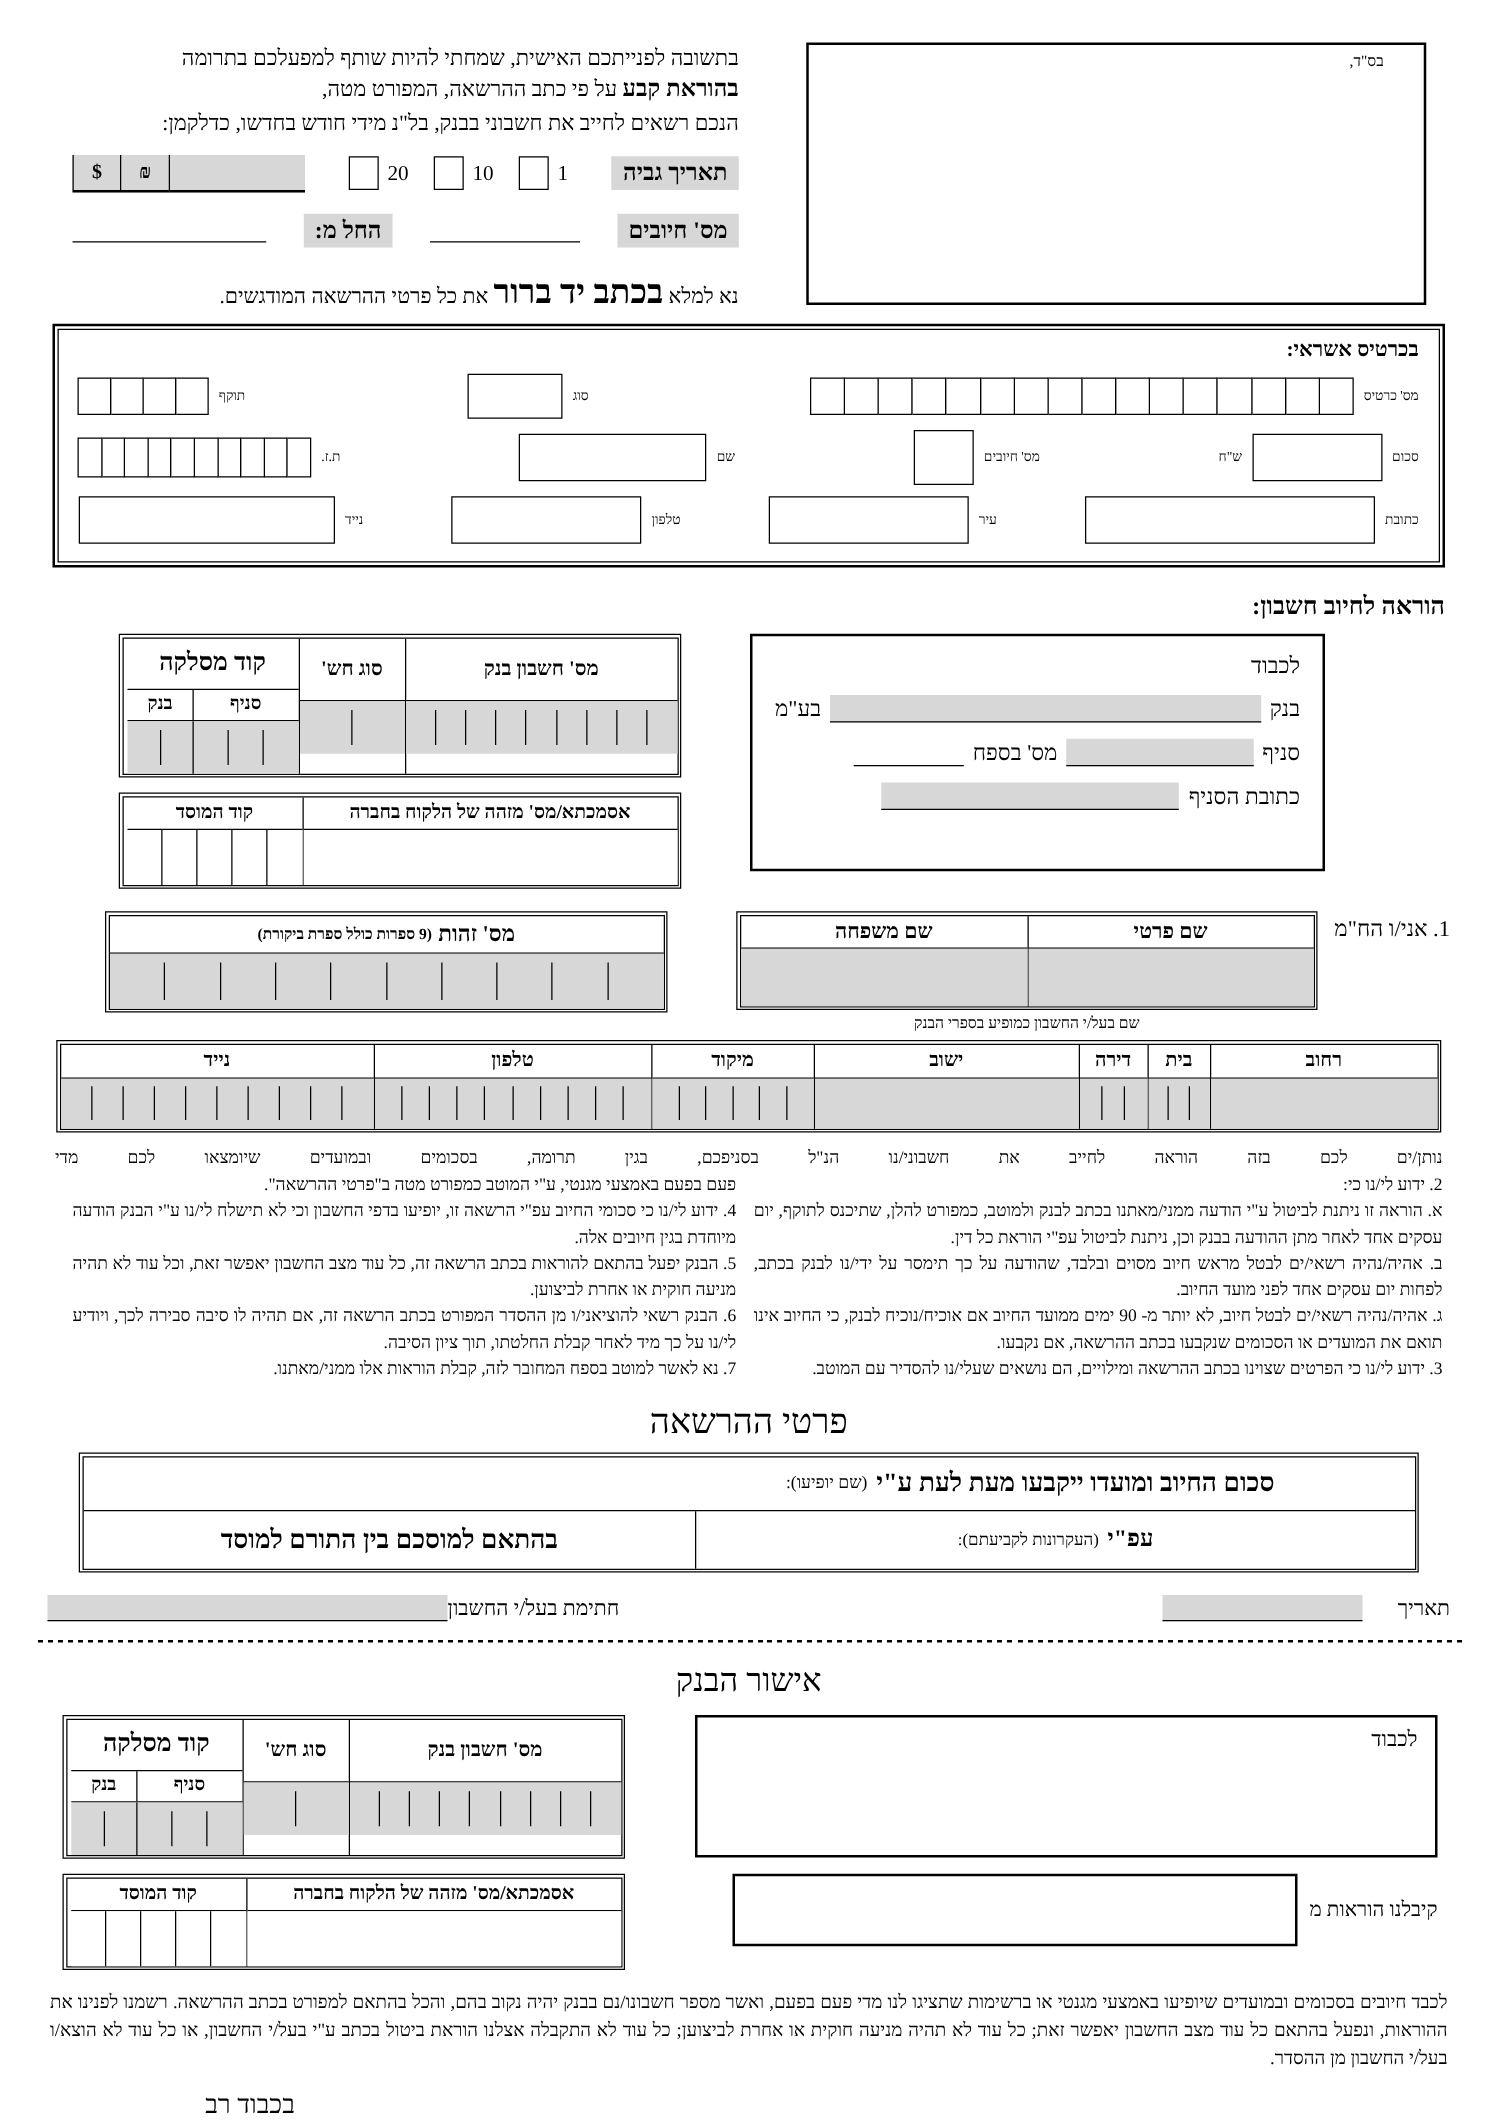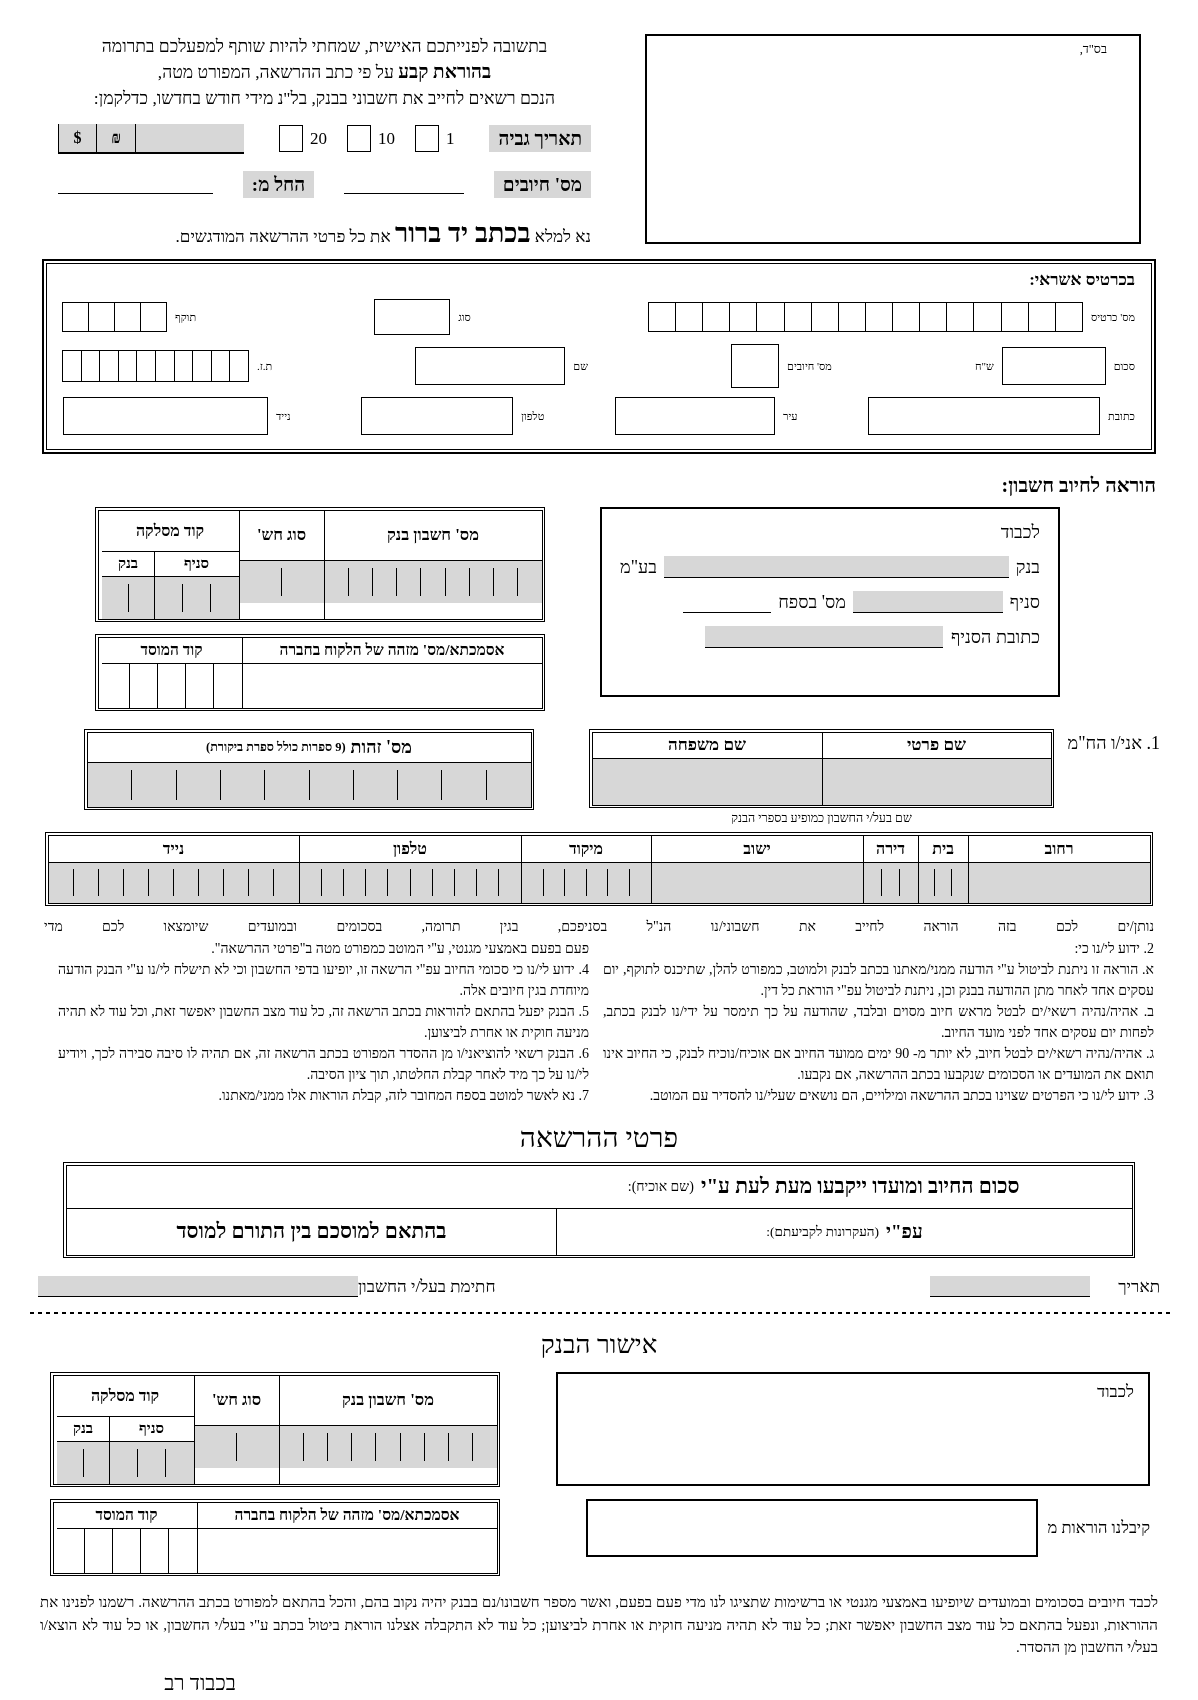--- a/index.html
+++ b/index.html
@@ -5,21 +5,21 @@
   *{box-sizing:border-box;margin:0;padding:0}
   html,body{background:#fff}
   body{width:1198px;font-family:"Liberation Serif",serif;color:#000}
   .page{width:1198px;height:1700px;direction:rtl;padding-top:34px;position:relative;overflow:hidden;background:#fff}
 
   
   .hdr{display:flex;align-items:flex-start}
   .recipient-box{width:496px;height:210px;border:2px solid #000;margin-left:0;margin-right:57px;padding:6px 10px}
   .bsd{display:block;text-align:right;padding-right:22px;font-size:12.5px}
   .hdr-main{flex:1;padding:0 54px 0 58px}
-  .intro{font-size:17.5px;line-height:1.42;text-align:center}
+  .intro{font-size:17.5px;line-height:1.42;text-align:right}
   .intro b{font-size:19px}
   .hline{display:flex;align-items:center;justify-content:space-between}
   .date-row{margin-top:13px}
   .glabel{background:#d7d7d7;font-weight:bold;font-size:19px;padding:1px 9px;line-height:1.35;white-space:nowrap}
   .dopts{display:flex;gap:20px}
   .dopt{display:flex;align-items:center;gap:7px;font-size:17px}
   .dbox{width:24px;height:27px;border:1px solid #000;background:#fff;display:inline-block}
   .amount-strip{width:186px;height:30px;background:#d7d7d7;border-bottom:2px solid #000;display:flex;align-items:stretch}
   .amt-blank{flex:1}
   .amt-cell{width:39px;border-right:1px solid #000;display:flex;align-items:center;justify-content:center;font-size:16px;font-weight:bold}
@@ -62,21 +62,21 @@
   .cg{display:flex;flex-direction:column;border-left:1px solid #000}
   .cg:last-child{border-left:none}
   .cg-head{display:flex;align-items:center;justify-content:center;font-weight:bold;border-bottom:1px solid #000;text-align:center}
   .cg-data{background:#d7d7d7}
   .tickrow{display:flex;height:100%}
   .tickrow .t{flex:1;position:relative}
   .tickrow .t + .t::before{content:"";position:absolute;right:-0.5px;top:16%;height:68%;width:1px;background:#000}
   .fullrow .t + .t::before{top:0;height:100%}
   .t1 .cg-head{height:50px;font-size:16.5px}
   .t1 .cg-data{height:42px}
-  .h2top{height:41px;border-bottom:1px solid #000;display:flex;align-items:center;justify-content:center;font-weight:bold;font-size:16px}
+  .h2top{height:41px;border-bottom:1px solid #000;display:flex;align-items:center;justify-content:center;font-weight:bold;font-size:20px}
   .h2sub{display:flex;height:25px;border-bottom:1px solid #000}
   .h2c{display:flex;align-items:center;justify-content:center;font-weight:bold;font-size:15px}
   .h2c-b,.clear-b{border-right:1px solid #000}
   .t2 .cg-head{height:26px;font-size:15.5px}
   .t2 .cg-data{height:44px;background:#fff}
   .mt12{margin-top:12px}
 
   
   .sec1{display:flex;margin-top:18px;align-items:flex-start}
   .s1-title{margin-right:38px;width:106px;font-size:18px;padding-top:4px}
@@ -503,21 +503,21 @@
         <p>7. נא לאשר למוטב בספח המחובר לזה, קבלת הוראות אלו ממני/מאתנו.</p>
       </div>
     </div>
   </div>
 
   <div class="auth-head">פרטי ההרשאה</div>
   <div class="authbox">
     <div class="authbox-in">
       <div class="auth-r1">
         <span>סכום החיוב ומועדו ייקבעו מעת לעת ע"י</span>
-        <span class="note">(שם אוכיח):</span>
+        <span class="note">(שם יופיעו):</span>
       </div>
       <div class="auth-r2">
         <div class="cellR">
           <span>עפ"י</span>
           <span class="note">(העקרונות לקביעתם):</span>
         </div>
         <div class="cellL">בהתאם למוסכם בין התורם למוסד</div>
       </div>
     </div>
   </div>

